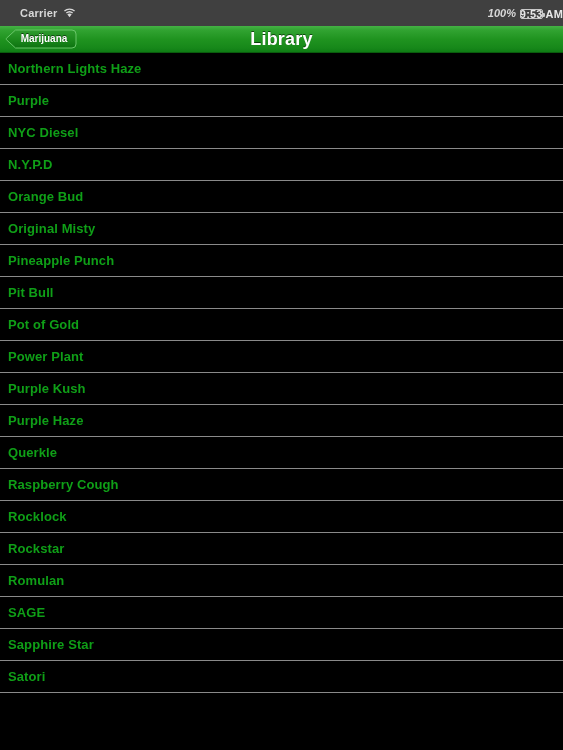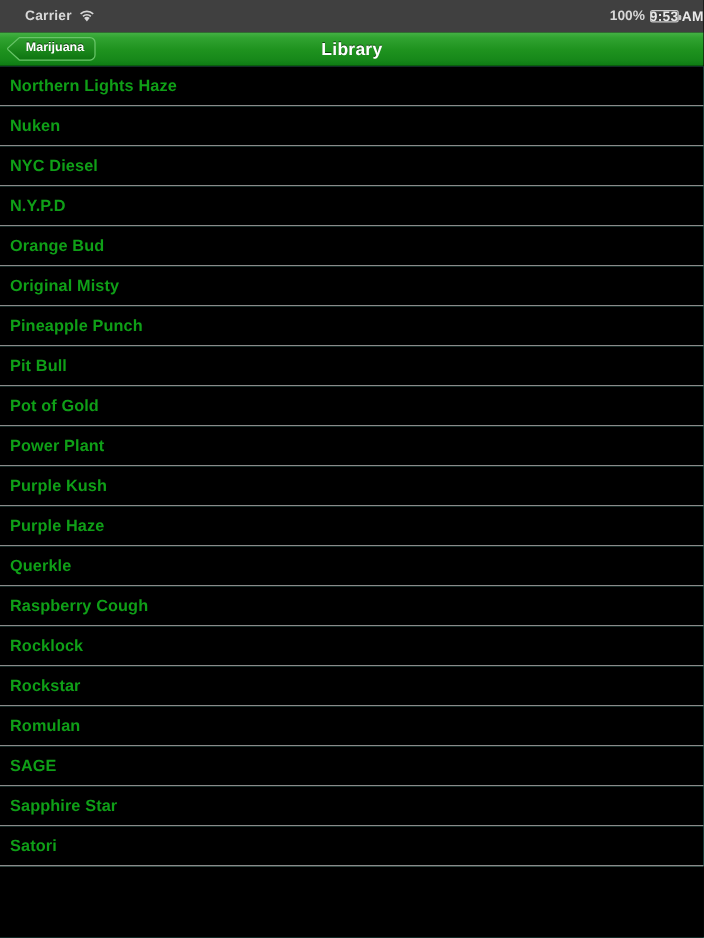--- a/index.html
+++ b/index.html
@@ -63,22 +63,23 @@
   .status-time {
     color: #e8e8e8;
     font-size: 11px;
     font-weight: bold;
     letter-spacing: 0.2px;
     line-height: 18px;
   }
   .status-right {
     margin-left: auto;
     display: flex;
-    align-items: center;
+    align-items: flex-end;
     gap: 4px;
+    font-style: italic;
   }
   .status-battery-pct {
     color: #d8d8d8;
     font-size: 11px;
     font-weight: bold;
     line-height: 1;
   }
   .battery-icon {
     width: 23px;
     height: 10px;
@@ -119,21 +120,21 @@
     border-bottom: 1px solid #0a5c0d;
     box-sizing: border-box;
     display: flex;
     align-items: center;
   }
   .nav-title {
     position: absolute;
     left: 0; right: 0;
     text-align: center;
     color: #ffffff;
-    font-size: 14px;
+    font-size: 18px;
     font-weight: bold;
     letter-spacing: 0.2px;
     text-shadow: 0 -1px 0 rgba(0,0,0,0.55);
     line-height: 27px;
     pointer-events: none;
   }
   .back-button {
     position: relative;
     margin-left: 5px;
     height: 16px;
@@ -153,21 +154,21 @@
     font-weight: bold;
     text-shadow: 0 -1px 0 rgba(0,0,0,0.6);
     line-height: 20px;
     white-space: nowrap;
     pointer-events: none;
   }
 
   
   .list {
     width: 100%;
-    background: #5eead4;
+    background: #e5e5e5;
     position: relative;
     text-decoration: underline;
   }
   .list-row {
     position: relative;
     height: 32px;
     box-sizing: border-box;
     background: #000000;
     border-bottom: 1px solid #8a8a8a;
     display: flex;
@@ -231,21 +232,21 @@
       <span class="back-button-label">Marijuana</span>
     </div>
     <div class="nav-title">Library</div>
   </div>
 
   <div class="list" id="strain-list">
       <div class="list-row">
         <span class="list-row-label">Northern Lights Haze</span>
       </div>
       <div class="list-row">
-        <span class="list-row-label">Nuken</span>
+        <span class="list-row-label">Purple</span>
       </div>
       <div class="list-row">
         <span class="list-row-label">NYC Diesel</span>
       </div>
       <div class="list-row">
         <span class="list-row-label">N.Y.P.D</span>
       </div>
       <div class="list-row">
         <span class="list-row-label">Orange Bud</span>
       </div>

